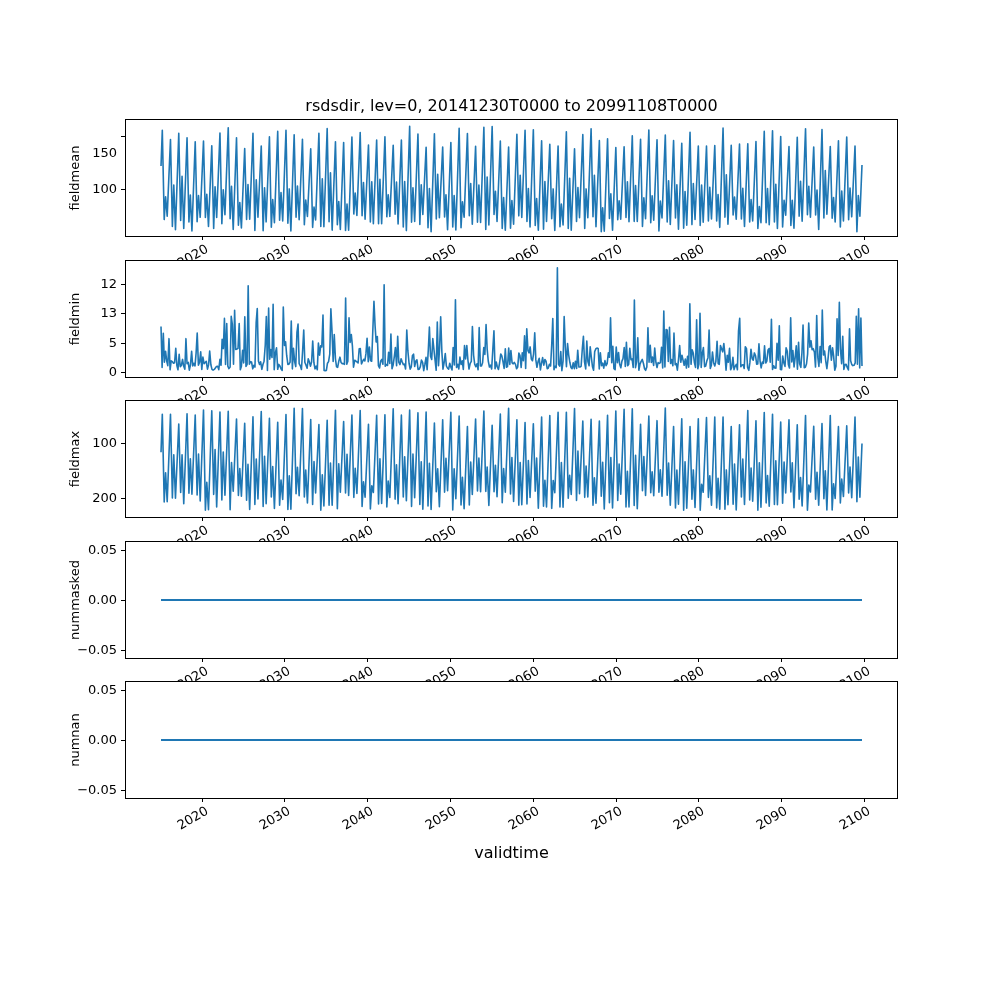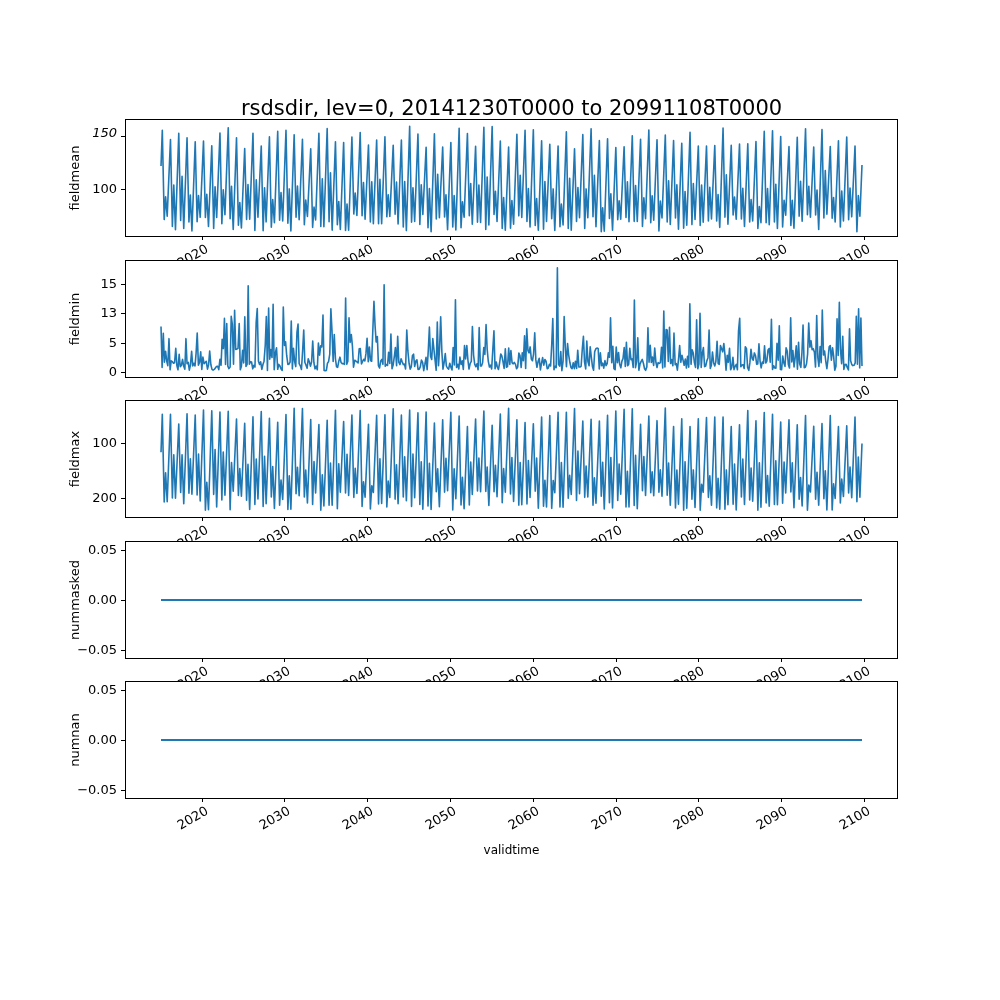--- a/index.html
+++ b/index.html
@@ -2,21 +2,21 @@
 <html><head>
 <meta charset="utf-8">
 <style>
   html,body{margin:0;padding:0;background:#fff;}
   .figure{
     position:relative;width:1000px;height:1000px;background:#fff;
     font-family:"DejaVu Sans","Liberation Sans",sans-serif;color:#000;overflow:hidden;
   }
   .fig-title{
     position:absolute;left:125px;width:773px;top:96px;text-align:center;
-    font-size:21px;color:#000;
+    font-size:16px;color:#000;
   }
   .subplot{
     position:absolute;left:125px;width:773px;height:118px;background:#fff;
     border:1px solid #000;box-sizing:border-box;
   }
   .subplot svg{position:absolute;left:0;top:0;width:100%;height:100%;display:block;}
   .ylabel{
     position:absolute;left:-52px;top:50%;transform:translate(-50%,-50%) rotate(-90deg);
     white-space:nowrap;font-size:13px;color:#000;
   }
@@ -25,36 +25,36 @@
     position:absolute;left:-57px;width:48px;text-align:right;font-size:13px;
     line-height:16px;color:#000;
   }
   .xtick-mark{position:absolute;top:100%;width:1px;height:4px;background:#000;}
   .xtick-label{
     position:absolute;top:121px;white-space:nowrap;font-size:13px;color:#000;
     transform-origin:100% 0;transform:rotate(-30deg);
   }
   .xlabel{
     position:absolute;left:125px;width:773px;top:843px;text-align:center;
-    font-size:12px;color:#000;
+    font-size:16px;color:#000;
   }
 </style>
 </head>
 <body>
 
 <div class="figure">
   <div class="fig-title">rsdsdir, lev=0, 20141230T0000 to 20991108T0000</div>
 
   <div class="subplot" id="sp0" style="top:119px">
     <svg viewBox="0 0 773 118" preserveAspectRatio="none">
         <polyline fill="none" stroke="#1f77b4" stroke-width="1.6" stroke-linejoin="round" points="35.1,46.7 36.4,10.4 38.3,101.3 39.7,78.1 41.3,97.8 44.6,19.8 46.5,108.3 47.9,66.1 49.6,111.7 52.9,13.4 54.8,102.2 56.2,57.2 57.9,110.4 61.2,18.1 63.1,103.7 64.5,76.4 66.1,113.0 69.4,22.1 71.3,103.5 72.7,76.8 74.4,99.0 77.7,21.4 79.6,99.1 81.0,75.6 82.7,108.3 86.0,26.2 87.9,110.3 89.3,67.9 90.9,99.1 94.2,13.2 96.1,105.4 97.5,71.0 99.2,96.3 102.5,7.8 104.4,100.4 105.8,67.5 107.5,111.3 110.8,18.0 112.7,107.0 114.1,84.0 115.7,109.9 119.0,29.0 120.9,101.3 122.3,65.7 124.0,101.0 127.3,13.4 129.2,112.3 130.6,60.9 132.3,99.0 135.6,26.5 137.5,112.7 138.9,69.0 140.5,103.6 143.8,17.2 145.7,109.1 147.1,81.0 148.8,104.4 152.1,11.6 154.0,102.0 155.4,73.9 157.1,102.8 160.4,10.5 162.3,105.0 163.7,70.1 165.3,112.8 168.6,15.1 170.5,99.0 171.9,67.3 173.6,101.4 176.9,19.7 178.8,106.6 180.2,81.5 181.9,98.2 185.2,29.2 187.1,109.2 188.5,88.6 190.1,101.6 193.4,13.5 195.3,108.2 196.8,59.9 198.4,108.6 201.7,8.8 203.6,103.4 205.0,53.8 206.7,112.0 210.0,22.2 211.9,106.6 213.3,82.9 214.9,111.4 218.2,22.8 220.1,112.4 221.6,85.6 223.2,112.2 226.5,17.4 228.4,95.7 229.8,74.3 231.5,97.1 234.8,12.7 236.7,97.3 238.1,63.6 239.7,101.0 243.1,25.4 245.0,103.7 246.4,62.9 248.0,105.4 251.3,20.4 253.2,105.4 254.6,60.4 256.3,105.5 259.6,17.0 261.5,98.5 262.9,76.1 264.5,98.0 267.9,25.7 269.8,95.8 271.2,63.1 272.8,105.8 276.1,20.4 278.0,108.8 279.4,62.5 281.1,112.5 284.4,6.4 286.3,103.9 287.7,68.9 289.4,103.2 292.7,14.3 294.6,106.3 296.0,66.0 297.6,96.0 300.9,27.7 302.8,109.5 304.2,69.6 305.9,113.6 309.2,14.1 311.1,100.7 312.5,55.3 314.2,99.3 317.5,27.5 319.4,98.6 320.8,76.0 322.4,111.6 325.7,22.8 327.6,108.8 329.0,76.9 330.7,111.8 334.0,8.5 335.9,109.5 337.3,83.1 339.0,98.9 342.3,13.7 344.2,97.4 345.6,64.7 347.2,106.0 350.5,26.7 352.4,103.9 353.8,66.1 355.5,104.2 358.8,7.5 360.7,111.3 362.1,58.0 363.8,106.7 367.1,6.6 369.0,96.0 370.4,72.6 372.0,103.1 375.3,21.4 377.2,110.3 378.6,78.8 380.3,112.1 383.6,27.5 385.5,110.0 386.9,82.0 388.6,106.0 391.9,14.5 393.8,97.5 395.2,56.3 396.8,99.1 400.1,10.5 402.0,103.3 403.4,69.7 405.1,108.8 408.4,9.9 410.3,107.4 411.7,79.9 413.4,112.2 416.7,21.1 418.6,111.1 420.0,62.5 421.6,103.2 424.9,24.7 426.8,100.5 428.3,70.1 429.9,112.3 433.2,26.4 435.1,108.6 436.5,85.4 438.2,106.7 441.5,12.0 443.4,110.4 444.8,59.3 446.4,112.2 449.7,29.4 451.7,103.2 453.1,68.8 454.7,99.4 458.0,14.9 459.9,110.4 461.3,70.1 463.0,99.5 466.3,8.9 468.2,98.5 469.6,56.3 471.2,108.5 474.6,21.0 476.5,113.6 477.9,89.4 479.5,113.2 482.8,19.0 484.7,100.2 486.1,75.1 487.8,112.0 491.1,28.0 493.0,101.5 494.4,82.2 496.0,100.9 499.4,27.2 501.3,99.2 502.7,62.8 504.3,103.5 507.6,16.1 509.5,103.1 510.9,66.7 512.6,103.1 515.9,19.7 517.8,108.3 519.2,79.1 520.9,100.4 524.2,10.1 526.1,104.4 527.5,77.1 529.1,102.0 532.4,20.2 534.3,113.0 535.7,82.4 537.4,99.7 540.7,15.4 542.6,103.7 544.0,61.8 545.7,106.2 549.0,21.0 550.9,99.7 552.3,66.0 553.9,111.0 557.2,23.7 559.1,110.0 560.5,72.7 562.2,107.0 565.5,12.5 567.4,106.4 568.8,64.6 570.5,101.2 573.8,26.6 575.7,107.2 577.1,66.2 578.7,104.1 582.0,26.5 583.9,102.6 585.3,68.4 587.0,100.6 590.3,26.0 592.2,102.8 593.6,75.8 595.3,109.2 598.6,8.3 600.5,98.8 601.9,55.7 603.5,105.9 606.8,25.8 608.7,96.7 610.1,78.3 611.8,100.8 615.1,24.4 617.0,100.6 618.4,69.4 620.1,108.2 623.4,24.1 625.3,103.7 626.7,80.9 628.3,102.7 631.6,22.0 633.5,110.3 635.0,88.1 636.6,104.5 639.9,11.6 641.8,104.5 643.2,69.6 644.9,106.5 648.2,10.9 650.1,103.7 651.5,65.4 653.1,110.3 656.4,16.7 658.3,108.8 659.8,81.7 661.4,96.8 664.7,27.0 666.6,107.2 668.0,81.6 669.7,110.1 673.0,17.5 674.9,97.8 676.3,62.3 677.9,102.9 681.3,9.0 683.2,96.4 684.6,67.5 686.2,99.0 689.5,27.5 691.4,96.7 692.8,71.3 694.5,111.3 697.8,9.6 699.7,99.6 701.1,51.5 702.7,95.8 706.1,27.0 708.0,99.8 709.4,78.9 711.0,103.8 714.3,21.2 716.2,108.9 717.6,72.2 719.3,102.8 722.6,17.3 724.5,101.5 725.9,69.2 727.6,98.5 730.9,26.4 732.8,113.6 734.2,76.8 735.8,97.9 737.9,45.8"></polyline>
       </svg>
     <div class="ylabel">fieldmean</div>
   <div class="ytick-mark" style="top: 16.009px;"></div>
-      <div class="ytick-label" style="top: 5px; font-style: italic;">150</div>
+      <div class="ytick-label" style="top: 25px;">150</div>
       <div class="ytick-mark" style="top: 69.1622px;"></div>
       <div class="ytick-label" style="top: 61.1622px;">100</div>
       <div class="xtick-mark" style="left: 75.6043px;"></div>
       <div class="xtick-label" style="right: 694.396px;">2020</div>
       <div class="xtick-mark" style="left: 158.42px;"></div>
       <div class="xtick-label" style="right: 611.58px;">2030</div>
       <div class="xtick-mark" style="left: 241.235px;"></div>
       <div class="xtick-label" style="right: 528.765px;">2040</div>
       <div class="xtick-mark" style="left: 324.051px;"></div>
       <div class="xtick-label" style="right: 445.949px;">2050</div>
@@ -69,21 +69,21 @@
       <div class="xtick-mark" style="left: 738.128px;"></div>
       <div class="xtick-label" style="right: 31.8715px;">2100</div>
     </div>
 
   <div class="subplot" id="sp1" style="top:260px">
     <svg viewBox="0 0 773 118" preserveAspectRatio="none">
         <polyline fill="none" stroke="#1f77b4" stroke-width="1.6" stroke-linejoin="round" points="35.1,66.6 36.2,108.4 37.4,73.5 38.5,102.9 39.7,91.8 40.8,101.7 41.9,106.5 43.1,79.0 44.2,110.7 45.3,101.6 46.5,102.3 47.6,104.0 48.7,103.5 49.9,88.7 51.0,106.3 52.1,110.7 53.3,94.9 54.4,107.6 55.5,106.3 56.7,100.1 57.8,106.9 59.0,110.0 60.1,79.0 61.2,104.5 62.4,103.2 63.5,111.0 64.6,105.9 65.8,91.9 66.9,106.8 68.0,104.0 69.2,106.7 70.3,93.3 71.4,73.3 72.6,105.9 73.7,103.3 74.9,92.3 76.0,110.3 77.1,97.8 78.3,104.5 79.4,103.3 80.5,102.0 81.7,110.0 82.8,105.7 83.9,91.6 85.1,105.5 86.2,110.3 87.3,111.1 88.5,110.3 89.6,108.8 90.7,107.4 91.9,107.0 93.0,110.5 94.2,100.1 95.3,106.1 96.4,79.7 97.6,89.1 98.7,58.4 99.8,105.2 101.0,63.6 102.1,107.0 103.2,109.5 104.4,107.9 105.5,56.3 106.6,64.5 107.8,105.1 108.9,50.1 110.0,90.0 111.2,89.5 112.3,88.9 113.5,63.6 114.6,110.6 115.7,107.0 116.9,90.9 118.0,103.6 119.1,56.8 120.3,107.2 121.4,105.1 122.5,25.2 123.7,105.1 124.8,102.4 125.9,102.8 127.1,109.7 128.2,106.0 129.3,107.9 130.5,62.7 131.6,48.4 132.8,101.9 133.9,105.3 135.0,102.5 136.2,110.2 137.3,105.3 138.4,101.9 139.6,85.8 140.7,56.4 141.8,111.4 143.0,47.8 144.1,99.8 145.2,90.0 146.4,98.2 147.5,44.0 148.6,110.5 149.8,93.3 150.9,88.3 152.1,110.2 153.2,105.2 154.3,106.7 155.5,109.9 156.6,111.3 157.7,46.8 158.9,85.9 160.0,82.2 161.1,96.1 162.3,105.2 163.4,104.9 164.5,102.9 165.7,61.1 166.8,109.7 167.9,88.7 169.1,102.3 170.2,107.4 171.4,72.5 172.5,64.1 173.6,104.4 174.8,106.6 175.9,110.4 177.0,92.9 178.2,70.3 179.3,103.0 180.4,105.8 181.6,109.1 182.7,99.4 183.8,102.4 185.0,107.0 186.1,102.5 187.2,81.3 188.4,103.5 189.5,109.7 190.7,107.0 191.8,110.6 192.9,83.4 194.1,95.8 195.2,86.3 196.3,87.5 197.5,55.0 198.6,111.3 199.7,111.5 200.9,111.3 202.0,104.0 203.1,102.3 204.3,94.6 205.4,48.6 206.5,70.6 207.7,102.2 208.8,74.9 210.0,99.7 211.1,107.6 212.2,108.2 213.4,101.6 214.5,97.8 215.6,103.2 216.8,104.4 217.9,104.3 219.0,105.1 220.2,37.6 221.3,105.1 222.4,101.9 223.6,57.8 224.7,82.9 225.9,74.9 227.0,86.6 228.1,108.0 229.3,101.0 230.4,101.7 231.5,102.7 232.7,103.7 233.8,89.3 234.9,89.1 236.1,104.7 237.2,102.2 238.3,100.0 239.5,101.7 240.6,94.0 241.7,78.6 242.9,102.4 244.0,87.4 245.2,101.3 246.3,102.0 247.4,72.3 248.6,41.1 249.7,65.5 250.8,82.4 252.0,76.8 253.1,106.4 254.2,108.9 255.4,101.7 256.5,100.1 257.6,105.1 258.8,24.1 259.9,107.1 261.0,105.3 262.2,106.3 263.3,92.8 264.5,104.3 265.6,74.3 266.7,109.6 267.9,105.5 269.0,97.2 270.1,88.1 271.3,106.5 272.4,76.5 273.5,102.9 274.7,105.4 275.8,99.4 276.9,102.6 278.1,105.4 279.2,104.9 280.3,109.9 281.5,70.3 282.6,91.5 283.8,104.0 284.9,110.1 286.0,107.7 287.2,96.1 288.3,94.8 289.4,107.3 290.6,101.8 291.7,100.5 292.8,110.3 294.0,110.0 295.1,107.5 296.2,100.8 297.4,103.1 298.5,111.5 299.6,105.5 300.8,98.0 301.9,110.5 303.1,90.3 304.2,67.3 305.3,96.9 306.5,100.2 307.6,78.8 308.7,89.6 309.9,101.2 311.0,111.2 312.1,62.0 313.3,106.5 314.4,88.5 315.5,56.7 316.7,92.6 317.8,110.1 318.9,103.6 320.1,94.2 321.2,106.8 322.4,109.1 323.5,110.1 324.6,104.0 325.8,108.2 326.9,110.9 328.0,88.0 329.2,105.8 330.3,39.5 331.4,108.4 332.6,105.0 333.7,109.9 334.8,97.7 336.0,105.3 337.1,101.6 338.2,110.3 339.4,85.9 340.5,99.6 341.7,86.1 342.8,100.7 343.9,109.9 345.1,104.2 346.2,102.2 347.3,66.6 348.5,95.9 349.6,104.9 350.7,107.6 351.9,104.6 353.0,110.7 354.1,67.8 355.3,106.9 356.4,106.7 357.5,103.6 358.7,88.0 359.8,95.0 361.0,64.7 362.1,89.6 363.2,101.7 364.4,107.9 365.5,105.9 366.6,109.8 367.8,89.5 368.9,71.1 370.0,109.6 371.2,102.7 372.3,107.8 373.4,110.4 374.6,103.5 375.7,94.6 376.8,96.6 378.0,102.6 379.1,109.3 380.3,89.4 381.4,108.1 382.5,107.5 383.7,88.6 384.8,105.2 385.9,91.1 387.1,103.7 388.2,104.6 389.3,103.1 390.5,105.1 391.6,109.6 392.7,108.0 393.9,93.7 395.0,96.1 396.2,108.4 397.3,93.4 398.4,101.4 399.6,76.2 400.7,109.3 401.8,69.0 403.0,91.1 404.1,93.5 405.2,87.4 406.4,99.8 407.5,101.5 408.6,94.8 409.8,73.1 410.9,100.6 412.0,108.1 413.2,102.1 414.3,99.0 415.5,110.8 416.6,104.0 417.7,98.3 418.9,106.0 420.0,100.2 421.1,101.9 422.3,109.6 423.4,108.9 424.5,105.1 425.7,106.8 426.8,85.8 427.9,58.5 429.1,110.6 430.2,107.1 431.3,108.4 432.5,7.0 433.6,105.1 434.8,106.9 435.9,92.0 437.0,111.5 438.2,102.0 439.3,56.5 440.4,86.4 441.6,107.6 442.7,84.0 443.8,95.4 445.0,103.0 446.1,108.3 447.2,109.6 448.4,103.5 449.5,109.5 450.6,101.9 451.8,109.2 452.9,90.7 454.1,107.9 455.2,107.9 456.3,107.1 457.5,89.2 458.6,76.5 459.7,102.6 460.9,109.8 462.0,81.3 463.1,102.3 464.3,106.5 465.4,87.3 466.5,97.5 467.7,107.6 468.8,111.1 469.9,92.2 471.1,89.3 472.2,88.6 473.4,89.0 474.5,109.7 475.6,93.4 476.8,106.4 477.9,103.9 479.0,109.0 480.2,101.3 481.3,106.5 482.4,104.4 483.6,93.3 484.7,97.9 485.8,57.7 487.0,103.5 488.1,86.7 489.2,109.5 490.4,110.5 491.5,87.6 492.7,103.4 493.8,93.0 494.9,104.8 496.1,108.6 497.2,101.9 498.3,99.3 499.5,88.0 500.6,107.4 501.7,82.8 502.9,106.6 504.0,105.0 505.1,88.7 506.3,100.4 507.4,99.6 508.5,108.3 509.7,39.7 510.8,108.5 512.0,102.4 513.1,78.1 514.2,111.2 515.4,104.7 516.5,102.1 517.6,100.1 518.8,104.3 519.9,109.6 521.0,111.2 522.2,107.7 523.3,67.9 524.4,102.9 525.6,85.8 526.7,103.1 527.8,97.8 529.0,106.2 530.1,88.5 531.3,103.2 532.4,108.3 533.5,103.3 534.7,104.1 535.8,103.4 536.9,87.7 538.1,108.8 539.2,51.0 540.3,107.9 541.5,69.8 542.6,70.1 543.7,102.3 544.9,67.5 546.0,104.3 547.1,100.3 548.3,106.6 549.4,73.4 550.6,105.4 551.7,104.4 552.8,111.0 554.0,99.6 555.1,85.9 556.2,103.0 557.4,95.9 558.5,100.8 559.6,106.1 560.8,99.7 561.9,108.9 563.0,96.9 564.2,108.0 565.3,43.4 566.5,105.1 567.6,90.3 568.7,93.5 569.9,103.3 571.0,108.2 572.1,59.9 573.3,109.6 574.4,104.9 575.5,53.1 576.7,108.2 577.8,94.1 578.9,88.1 580.1,107.5 581.2,106.8 582.3,101.8 583.5,98.3 584.6,70.2 585.8,109.3 586.9,106.0 588.0,92.5 589.2,103.7 590.3,106.8 591.4,102.1 592.6,81.6 593.7,104.3 594.8,105.1 596.0,86.0 597.1,89.3 598.2,92.4 599.4,83.9 600.5,95.2 601.6,111.0 602.8,96.0 603.9,103.0 605.1,88.7 606.2,110.7 607.3,108.3 608.5,97.9 609.6,110.5 610.7,107.1 611.9,105.1 613.0,110.7 614.1,71.3 615.3,58.2 616.4,107.6 617.5,105.7 618.7,105.5 619.8,109.3 620.9,87.2 622.1,89.1 623.2,108.2 624.4,111.2 625.5,103.4 626.6,89.7 627.8,99.4 628.9,100.9 630.0,93.5 631.2,96.4 632.3,104.9 633.4,104.7 634.6,84.2 635.7,101.8 636.8,108.8 638.0,102.7 639.1,104.1 640.2,86.2 641.4,103.8 642.5,101.9 643.7,90.4 644.8,89.0 645.9,102.9 647.1,59.2 648.2,110.3 649.3,106.5 650.5,108.9 651.6,109.0 652.7,83.7 653.9,100.9 655.0,66.0 656.1,110.3 657.3,110.5 658.4,96.6 659.5,103.4 660.7,107.2 661.8,88.2 663.0,91.8 664.1,105.2 665.2,108.9 666.4,57.8 667.5,102.6 668.6,91.0 669.8,107.7 670.9,98.0 672.0,86.3 673.2,110.2 674.3,82.8 675.4,104.5 676.6,108.2 677.7,93.3 678.8,65.2 680.0,108.5 681.1,108.2 682.3,104.5 683.4,94.4 684.5,63.0 685.7,87.7 686.8,81.2 687.9,90.3 689.1,89.2 690.2,92.8 691.3,107.9 692.5,55.4 693.6,97.8 694.7,107.3 695.9,87.1 697.0,103.4 698.1,50.0 699.3,95.6 700.4,91.6 701.6,102.0 702.7,109.6 703.8,100.0 705.0,87.3 706.1,86.0 707.2,100.9 708.4,88.4 709.5,97.1 710.6,111.1 711.8,107.0 712.9,58.8 714.0,96.2 715.2,41.9 716.3,89.6 717.5,104.4 718.6,76.7 719.7,110.3 720.9,105.3 722.0,105.1 723.1,108.3 724.3,110.8 725.4,69.0 726.5,101.5 727.7,105.4 728.8,106.4 729.9,106.1 731.1,103.7 732.2,56.2 733.3,105.1 734.5,48.7 735.6,108.7 736.8,58.1 737.9,106.9"></polyline>
       </svg>
     <div class="ylabel">fieldmin</div>
   <div class="ytick-mark" style="top: 23.0697px;"></div>
-      <div class="ytick-label" style="top: 15.0697px;">15</div>
+      <div class="ytick-label" style="top: 15.0697px;">12</div>
       <div class="ytick-mark" style="top: 52.4229px;"></div>
       <div class="ytick-label" style="top: 44.4229px;">13</div>
       <div class="ytick-mark" style="top: 81.7761px;"></div>
       <div class="ytick-label" style="top: 73.7761px;">5</div>
       <div class="ytick-mark" style="top: 111.129px;"></div>
       <div class="ytick-label" style="top: 103.129px;">0</div>
       <div class="xtick-mark" style="left: 75.6043px;"></div>
       <div class="xtick-label" style="right: 694.396px;">2020</div>
       <div class="xtick-mark" style="left: 158.42px;"></div>
       <div class="xtick-label" style="right: 611.58px;">2030</div>

